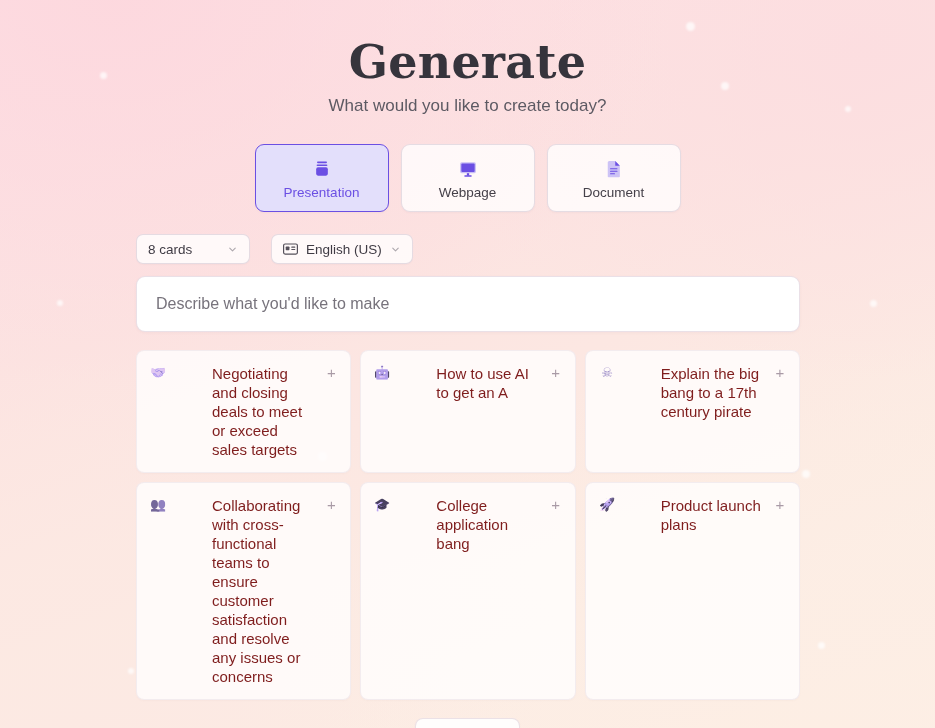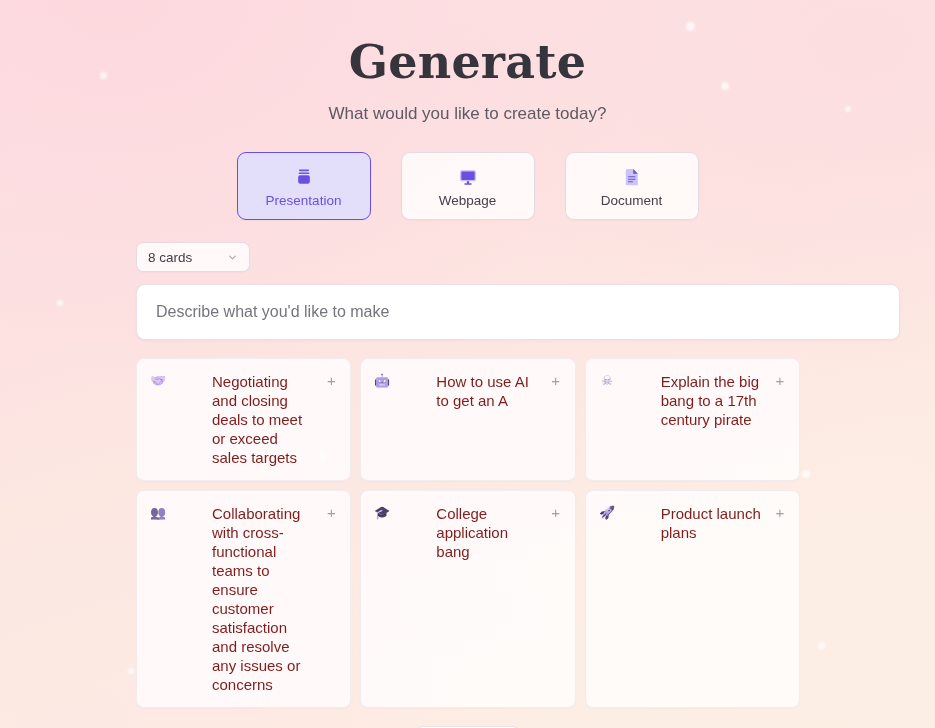--- a/index.html
+++ b/index.html
@@ -54,29 +54,29 @@
     color: #36343c;
     text-align: center;
     letter-spacing: 0.2px;
     margin: 8px 0 0 0;
     line-height: 1.22;
   }
   .subtitle {
     text-align: center;
     font-size: 17px;
     color: #5d5a63;
-    margin: 14px 0 0 0;
+    margin: 6px 0 0 0;
     font-weight: 400;
   }
 
   
   .types {
     display: flex;
     justify-content: center;
-    gap: 30px;
+    gap: 12px;
     margin-top: 28px;
     align-items: center;
   }
   .type-card {
     width: 134px;
     height: 68px;
     border-radius: 9px;
     background: rgba(255,255,255,0.78);
     border: 1px solid rgba(226,216,224,0.9);
     display: flex;
@@ -120,21 +120,21 @@
     color: #3f3b44;
     cursor: pointer;
     box-shadow: 0 1px 1px rgba(120,90,110,0.04);
   }
   .pill .chev { opacity: 0.55; display: flex; }
   .pill .lang-ico { display: flex; color: #55505a; }
 
   
   .prompt-wrap { margin: 12px auto 0 136px; }
   .prompt-box {
-    width: 764px;
+    width: 664px;
     height: 56px;
     background: #ffffff;
     border: 1px solid rgba(232,221,228,0.9);
     border-radius: 9px;
     display: flex;
     align-items: center;
     padding: 0 17px;
     box-shadow: 0 1px 3px rgba(130,95,115,0.06);
   }
   .prompt-box input {
@@ -303,20 +303,36 @@
 
     <div class="pill" style="min-width:114px; justify-content:space-between;">
       <span>8 cards</span>
       <span class="chev">
         <svg width="11" height="11" viewBox="0 0 24 24" fill="none" stroke="#6b6670" stroke-width="2.4" stroke-linecap="round" stroke-linejoin="round">
             <polyline points="6 9 12 15 18 9"></polyline>
           </svg>
       </span>
     </div>
 
+    <div class="pill">
+      <span class="lang-ico">
+        <svg width="15" height="12" viewBox="0 0 20 15" aria-hidden="true">
+          <rect x="0.8" y="0.8" width="18.4" height="13.4" rx="2" fill="none" stroke="#55505a" stroke-width="1.6"></rect>
+          <rect x="3.6" y="4" width="5" height="5" rx="1" fill="#55505a"></rect>
+          <rect x="11" y="4.3" width="5.4" height="1.5" rx="0.75" fill="#55505a"></rect>
+          <rect x="11" y="7.4" width="5.4" height="1.5" rx="0.75" fill="#55505a"></rect>
+        </svg>
+      </span>
+      <span>English (US)</span>
+      <span class="chev">
+        <svg width="11" height="11" viewBox="0 0 24 24" fill="none" stroke="#6b6670" stroke-width="2.4" stroke-linecap="round" stroke-linejoin="round">
+            <polyline points="6 9 12 15 18 9"></polyline>
+          </svg>
+      </span>
+    </div>
 
   </div>
 
   <div class="prompt-wrap">
     <div class="prompt-box">
       <input type="text" placeholder="Describe what you'd like to make" style="">
     </div>
   </div>
 
 

